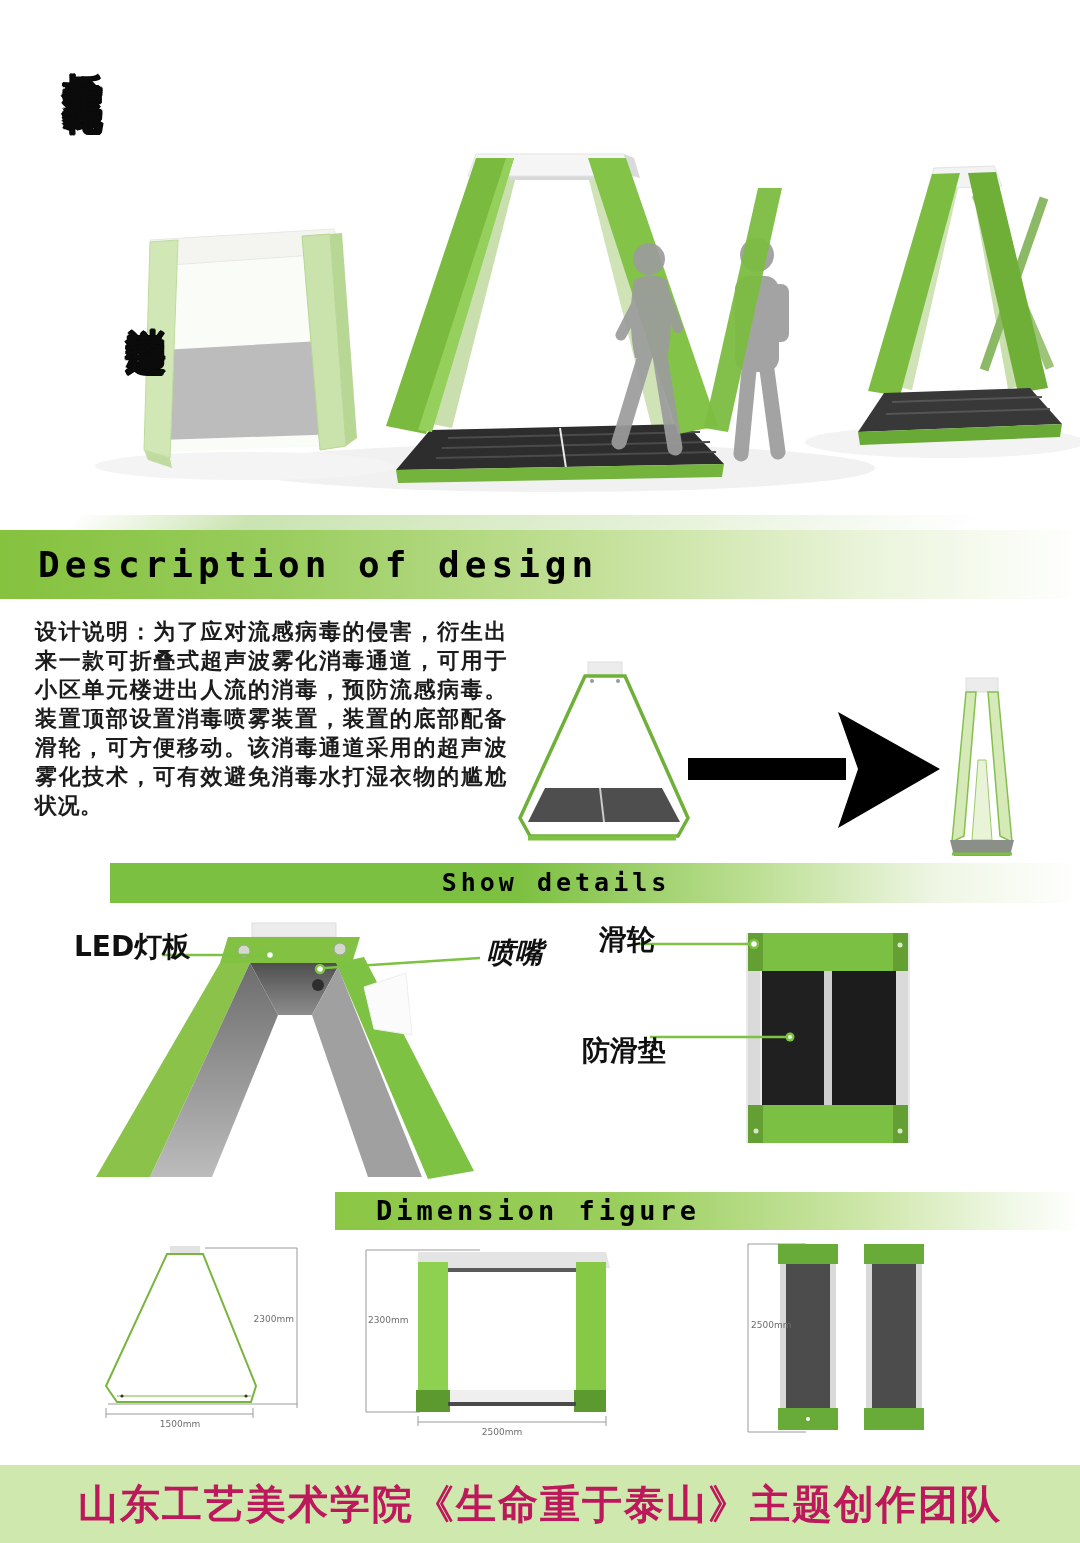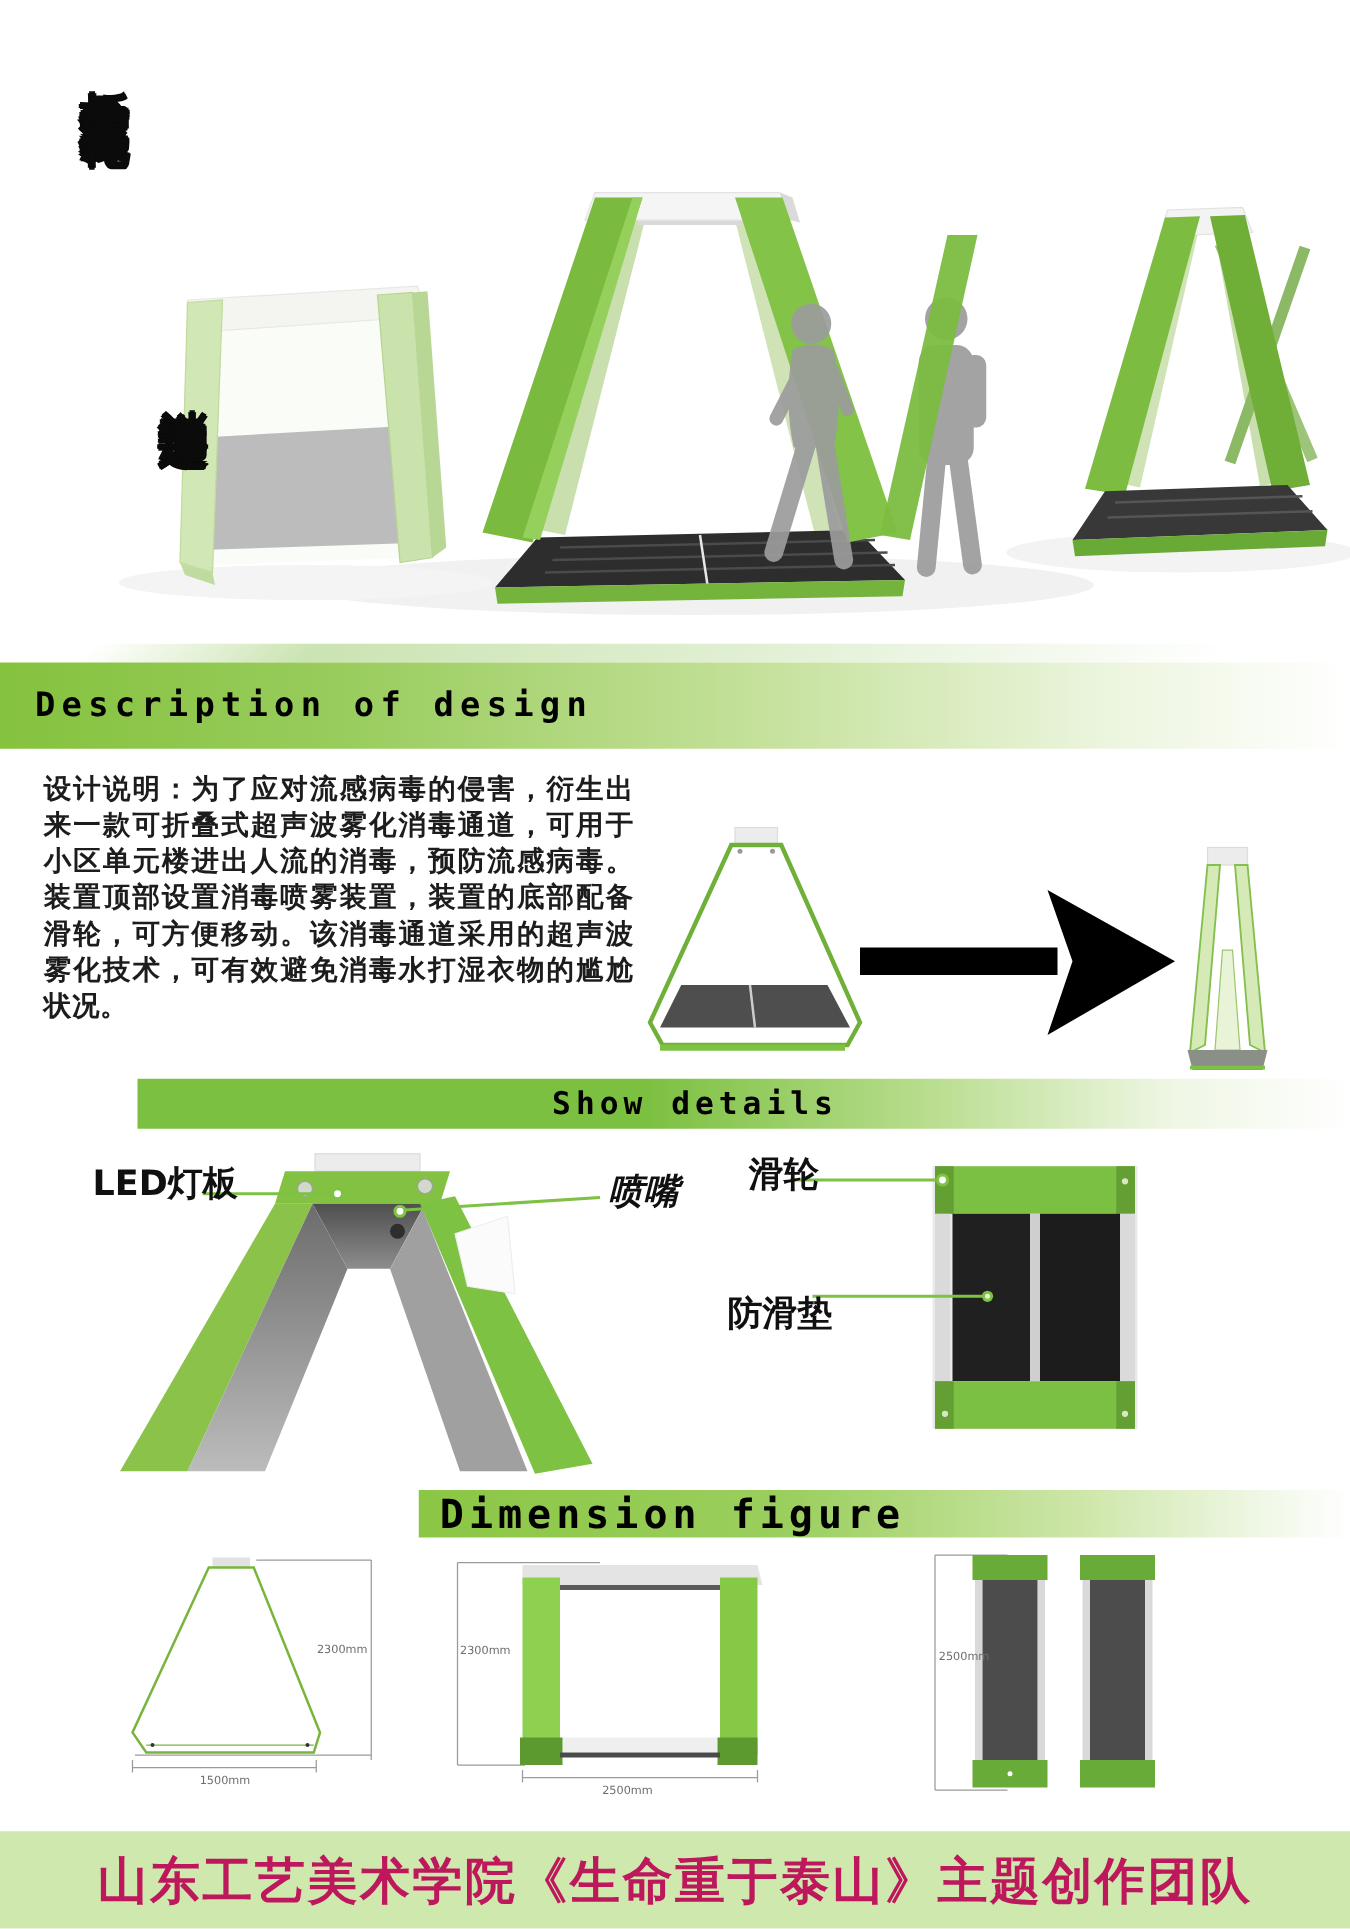--- a/index.html
+++ b/index.html
@@ -10,30 +10,30 @@
   
   .vtitle{position:absolute;writing-mode:vertical-rl;text-orientation:upright;
           font-weight:900;font-size:40px;letter-spacing:3px;color:#0b0b0b;
           text-shadow:1px 0 currentColor,-1px 0 currentColor,0 1px currentColor,0 -1px currentColor;}
   #title-col1{left:56px;top:42px;}
   #title-col2{left:119px;top:296px;}
 
   
   .banner{position:absolute;color:#000;font-family:"DejaVu Sans Mono","Liberation Mono",monospace;
           font-weight:bold;white-space:nowrap;}
-  #desc-banner{left:0;right:0;top:530px;height:69px;line-height:69px;font-size:27px;
-          letter-spacing:5px;padding-left:28px;
+  #desc-banner{left:0;right:0;top:530px;height:69px;line-height:69px;font-size:36px;
+          letter-spacing:5px;padding-left:38px;
           background:linear-gradient(90deg,#85c23e 0%,#98cc5c 25%,#c3e098 55%,#ecf5de 82%,#ffffff 100%);}
   #desc-banner-echo{position:absolute;left:70px;top:515px;width:990px;height:15px;
           transform:skewX(-45deg);
           background:linear-gradient(90deg,rgba(160,205,115,0) 0%,rgba(160,205,115,.55) 18%,rgba(190,222,160,.45) 55%,rgba(255,255,255,0) 92%);}
   #show-banner{left:110px;right:0;top:863px;height:40px;line-height:40px;font-size:25px;
           letter-spacing:4px;text-align:center;padding-right:78px;
           background:linear-gradient(90deg,#7cc041 0%,#7cc041 42%,#b8dd8d 65%,#eef6e3 85%,#ffffff 100%);}
-  #dim-banner{left:335px;right:0;top:1192px;height:38px;line-height:38px;font-size:32px;
+  #dim-banner{left:335px;right:0;top:1192px;height:38px;line-height:38px;font-size:27px;
           letter-spacing:4px;text-align:center;padding-right:339px;
           background:linear-gradient(90deg,#8bc644 0%,#9bcf5e 40%,#cfe7ab 72%,#f2f9ea 92%,#ffffff 100%);}
 
   
   #desc-text{position:absolute;left:35px;top:617px;width:472px;font-size:22px;line-height:29px;
           font-weight:600;color:#1c1c1c;text-align:justify;letter-spacing:.5px;}
 
   
   .callout{position:absolute;font-size:28px;font-weight:700;color:#101010;white-space:nowrap;}
   #label-led{left:74px;top:928px;}

